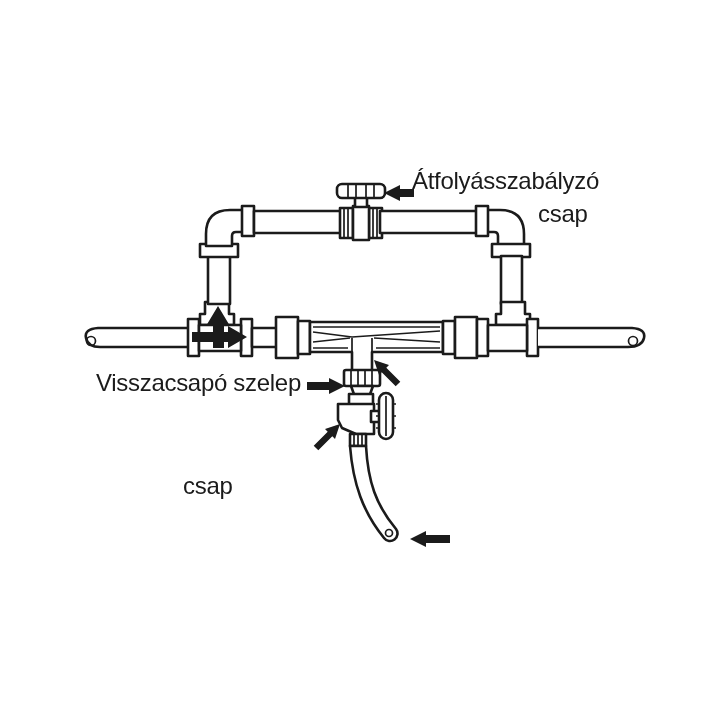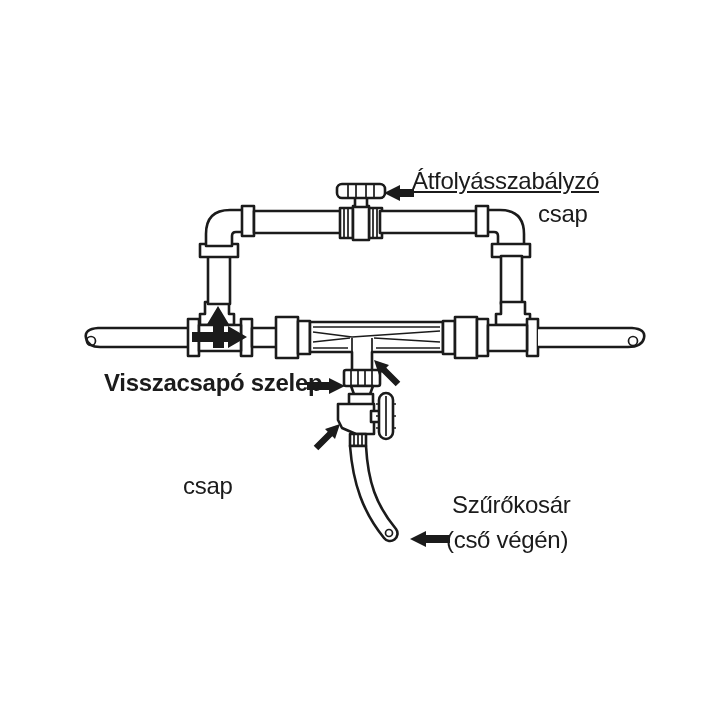--- a/index.html
+++ b/index.html
@@ -122,24 +122,22 @@
       <circle class="thin" cx="633" cy="341" r="4.5" fill="#fff"></circle>
     </g>
 
     <polygon class="ink" points="384,193 400,185 400,189 414,189 414,197 400,197 400,201"></polygon>
     <polygon class="ink" points="345,386 329,378 329,382 307,382 307,390 329,390 329,394"></polygon>
     <polygon class="ink" points="374,360 389,365 386.3,367.7 400.3,381.7 395.7,386.3 381.7,372.3 379,375"></polygon>
     <polygon class="ink" points="340,424 335,439 332.3,436.3 318.3,450.3 313.7,445.7 327.7,431.7 325,429"></polygon>
     <polygon class="ink" points="410,539 426,531 426,535 450,535 450,543 426,543 426,547"></polygon>
   </svg>
 
-  <div class="label" style="left:412px;top:166px;text-decoration:underline;">Átfolyásszabályzó</div>
+  <div class="label" style="left:412px;top:166px;">Átfolyásszabályzó</div>
   <div class="label" style="left:538px;top:199px;">csap</div>
 
-  <div class="label" style="left:104px;top:368px;font-weight:bold;">Visszacsapó szelep</div>
+  <div class="label" style="left:96px;top:368px;">Visszacsapó szelep</div>
 
 
   <div class="label" style="left:183px;top:471px;">csap</div>
 
-  <div class="label" style="left:452px;top:490px;">Szűrőkosár</div>
-  <div class="label" style="left:446px;top:525px;">(cső végén)</div>
 
 </div>
 
 </body></html>

